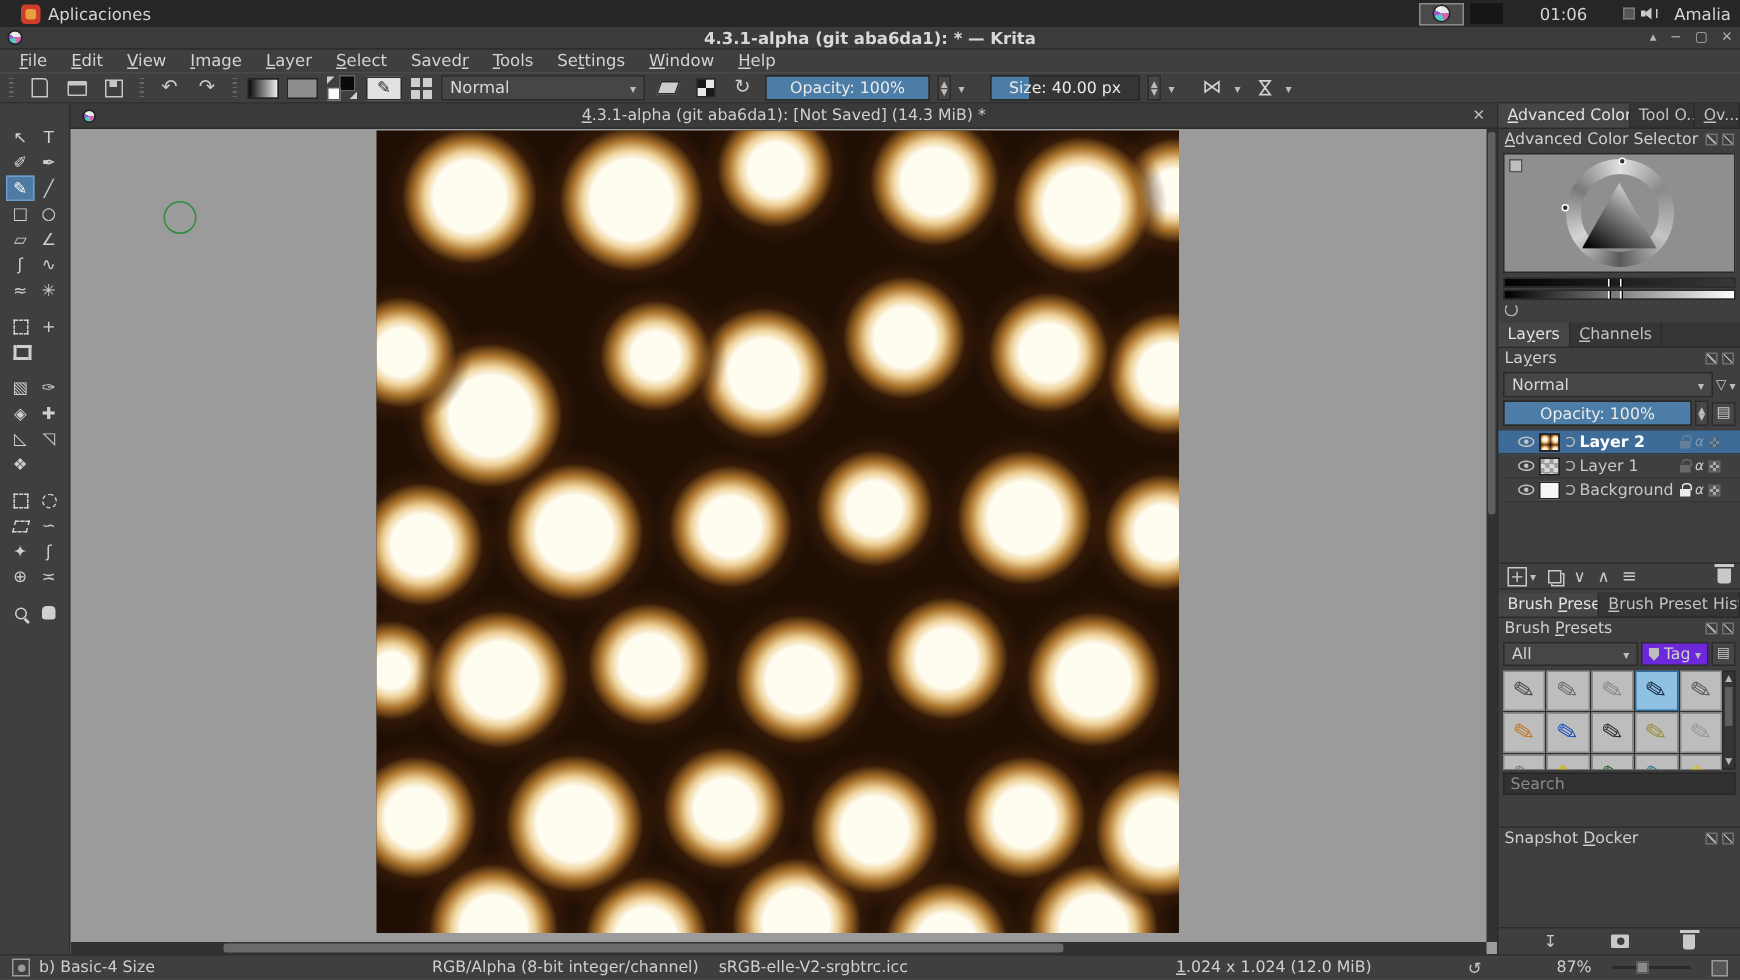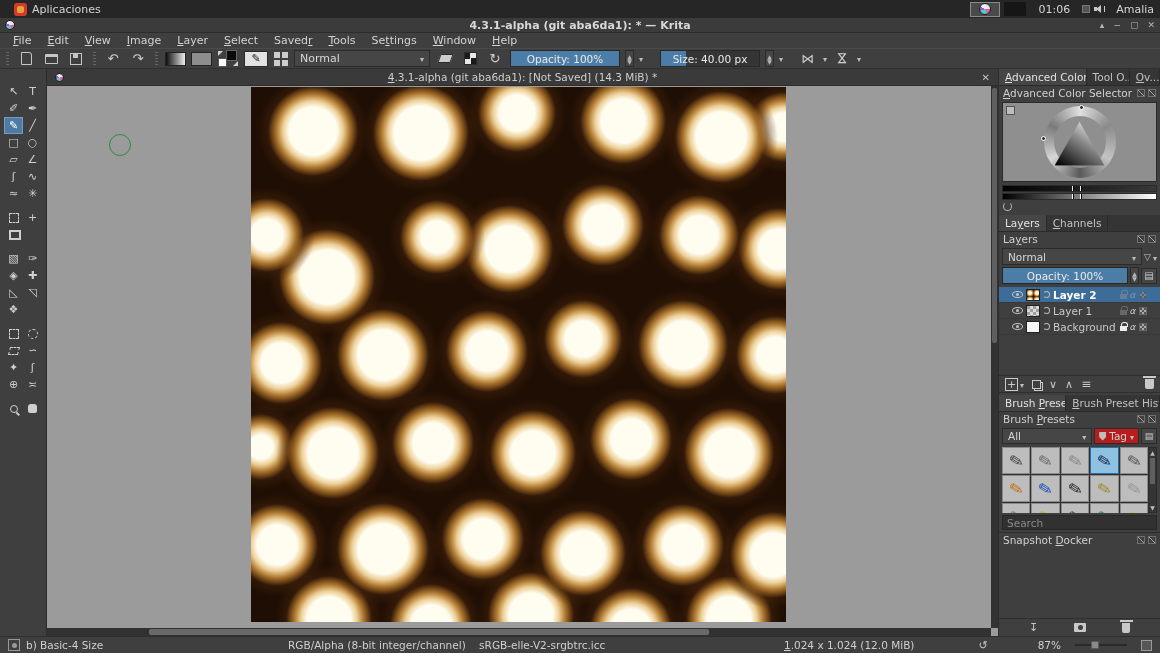--- a/index.html
+++ b/index.html
@@ -184,21 +184,21 @@
   .layers-spacer { height:40px; }
   .layer-toolbar { height:18px; display:flex; align-items:center; gap:8px; padding:0 6px; border-top:1px solid #2e2e2e; border-bottom:1px solid #2e2e2e; }
   .addbox { width:13px; height:13px; border:1px solid #c9c9c9; display:flex; align-items:center; justify-content:center; color:#c9c9c9; font-size:11px; line-height:9px; }
   .dup-ico { width:9px; height:9px; border:1px solid #c9c9c9; box-shadow:2px 2px 0 -1px #3f3f3f, 2px 2px 0 0 #c9c9c9; }
   .chev { color:#c9c9c9; font-size:11px; }
   .sliders-ico { color:#c9c9c9; font-size:12px; }
   .trash { width:9px; height:10px; background:#c9c9c9; border-radius:0 0 2px 2px; position:relative; margin-left:auto; }
   .trash::before { content:""; position:absolute; left:-2px; top:-3px; width:13px; height:2px; background:#c9c9c9; }
 
   .bp-filter-row { display:flex; gap:2px; padding:2px 3px; align-items:center; }
-  .tag-btn { height:16px; border:1px solid #2b2b2b; background:#b91c1c; display:flex; align-items:center; gap:3px; padding:0 4px; color:#d0d0d0; }
+  .tag-btn { height:16px; border:1px solid #2b2b2b; background:#6d28d9; display:flex; align-items:center; gap:3px; padding:0 4px; color:#d0d0d0; }
   .tag-ico { width:7px; height:9px; background:#bdbdbd; clip-path:polygon(0 0,100% 0,100% 60%,50% 100%,0 60%); }
   .view-btn { width:16px; height:16px; border:1px solid #2b2b2b; background:#464646; color:#ccc; font-size:9px; display:flex; align-items:center; justify-content:center; }
   .preset-wrap { display:flex; margin:1px 3px 0 3px; height:66px; }
   .preset-grid { flex:1; display:grid; grid-template-columns:repeat(5,1fr); grid-auto-rows:27px; gap:1px; overflow:hidden; background:#2f2f2f; }
   .pcell { background:#bdbdbd; border:1px solid #8a8a8a; display:flex; align-items:center; justify-content:center; overflow:hidden; }
   .pcell.sel { background:#8fc1e3; border:1px solid #2d6da3; }
   .pglyph { font-size:17px; display:inline-block; transform:rotate(-12deg); }
   .pscroll { width:9px; display:flex; flex-direction:column; background:#353535; border:1px solid #2a2a2a; }
   .pscroll .arr { height:9px; font-size:6px; color:#bbb; text-align:center; line-height:9px; }
   .pscroll .ptk { flex:1; position:relative; }
@@ -231,21 +231,21 @@
 <div class="taskbar">
   <div class="tb-item">
     <span class="apps-ico"></span>
     <span>Aplicaciones</span>
   </div>
   <div class="tb-spacer"></div>
   <div class="tray-box">
     <span class="krita-logo"></span>
   </div>
   <div class="tray-dark"></div>
-  <span style="margin:0 8px;">01:06</span>
+  <span style="margin:0 20px;">01:06</span>
   <span class="mini-ind"></span>
   <span class="spk">
       <span class="bar"></span>
     </span>
   <span style="margin-left:6px;">Amalia</span>
 </div>
 
 <div class="titlebar">
   <span class="krita-logo" style="width:10px;height:10px;z-index:2;"></span>
   <div class="title">4.3.1-alpha (git aba6da1): * — Krita</div>
@@ -650,21 +650,21 @@
         <span class="ptk">
             <span class="pth"></span>
           </span>
         <span class="arr">▼</span>
       </div>
     </div>
     <div class="search-row">
       <input type="text" placeholder="Search" style="">
     </div>
 
-    <div class="dock-head" style="border-top:1px solid #2e2e2e;">
+    <div class="dock-head" style="border-top:1px solid #2e2e2e;margin-top:19px;">
       <span class="hlab"><span>Snapshot </span><span class="mn">D</span><span>ocker</span></span>
       <span class="dkico"></span>
       <span class="dkico"></span>
     </div>
     <div class="snap-spacer"></div>
     <div class="snap-toolbar">
       <span class="snap-new">↧</span>
       <span class="cam-ico"></span>
       <span class="trash" style="margin-left:0;"></span>
     </div>

